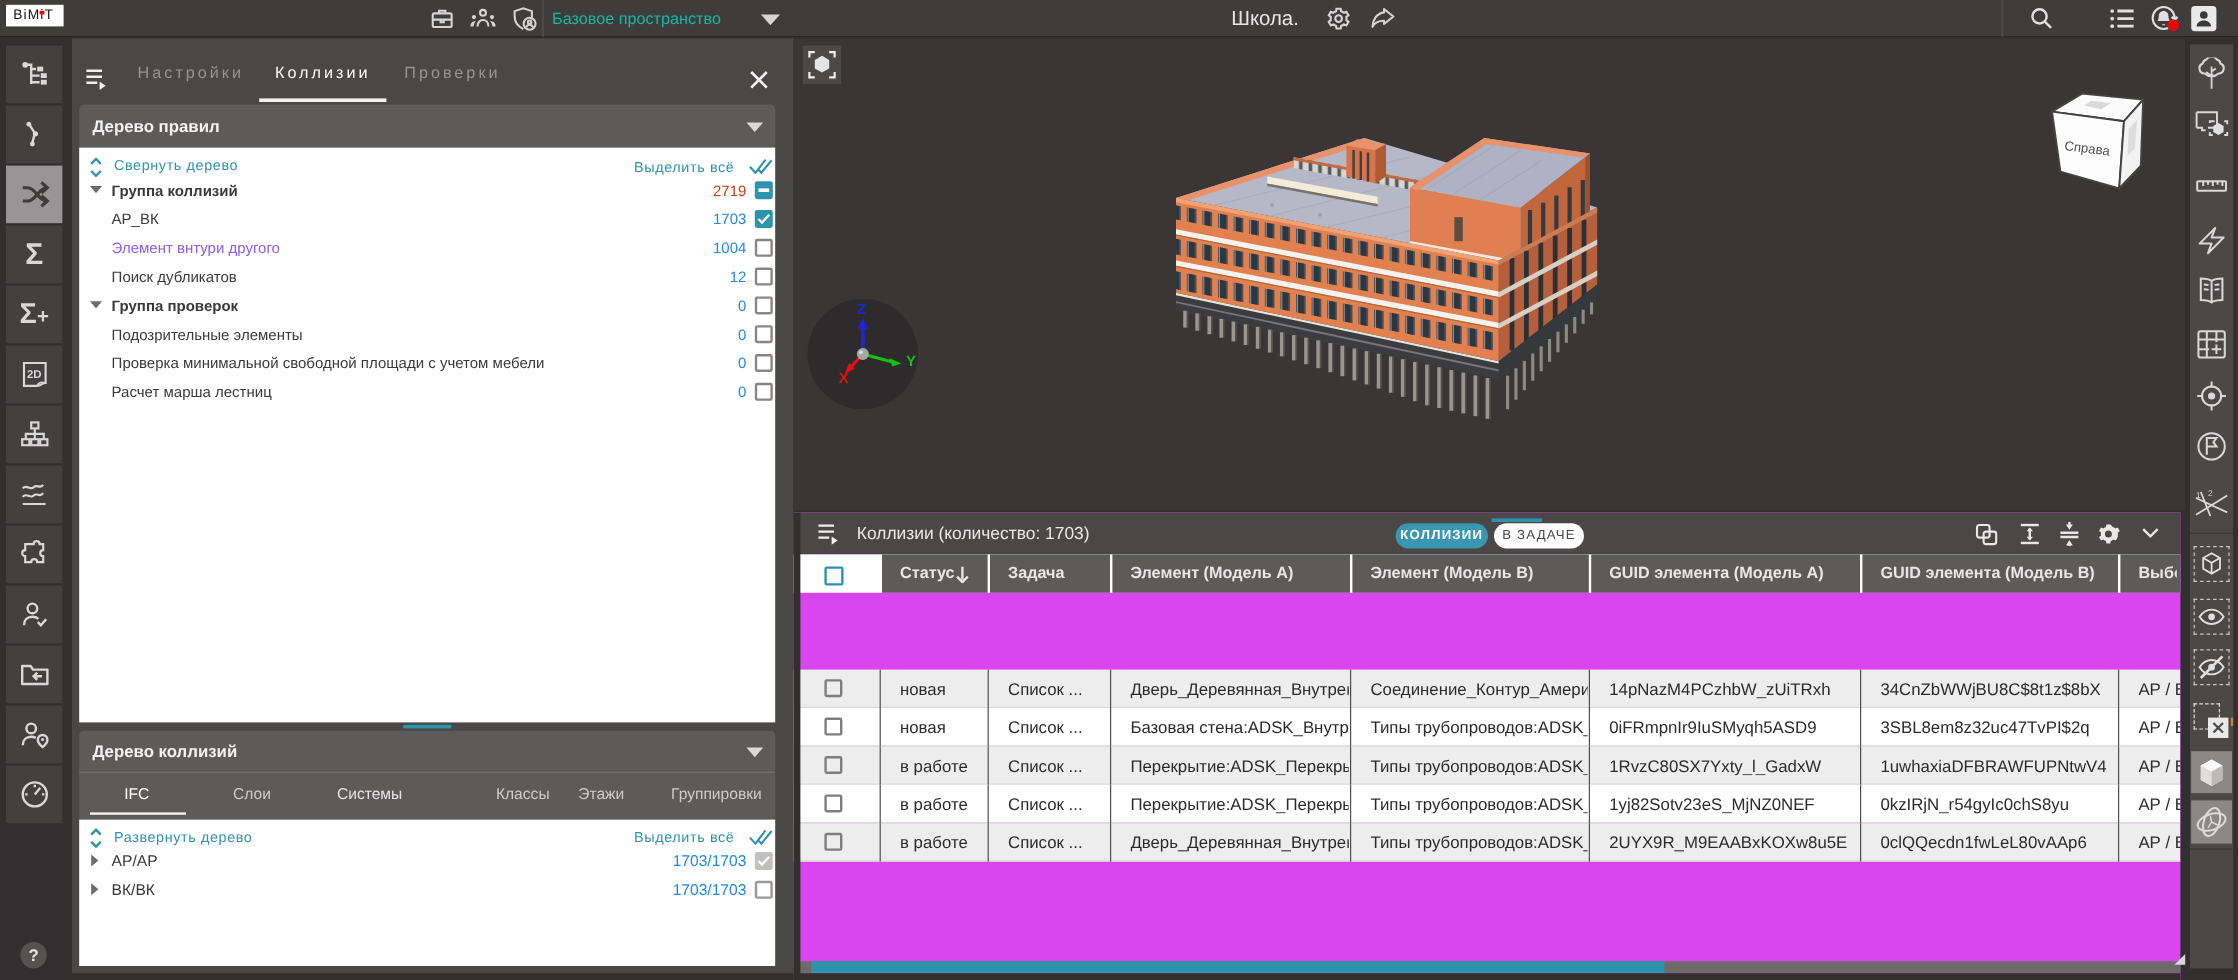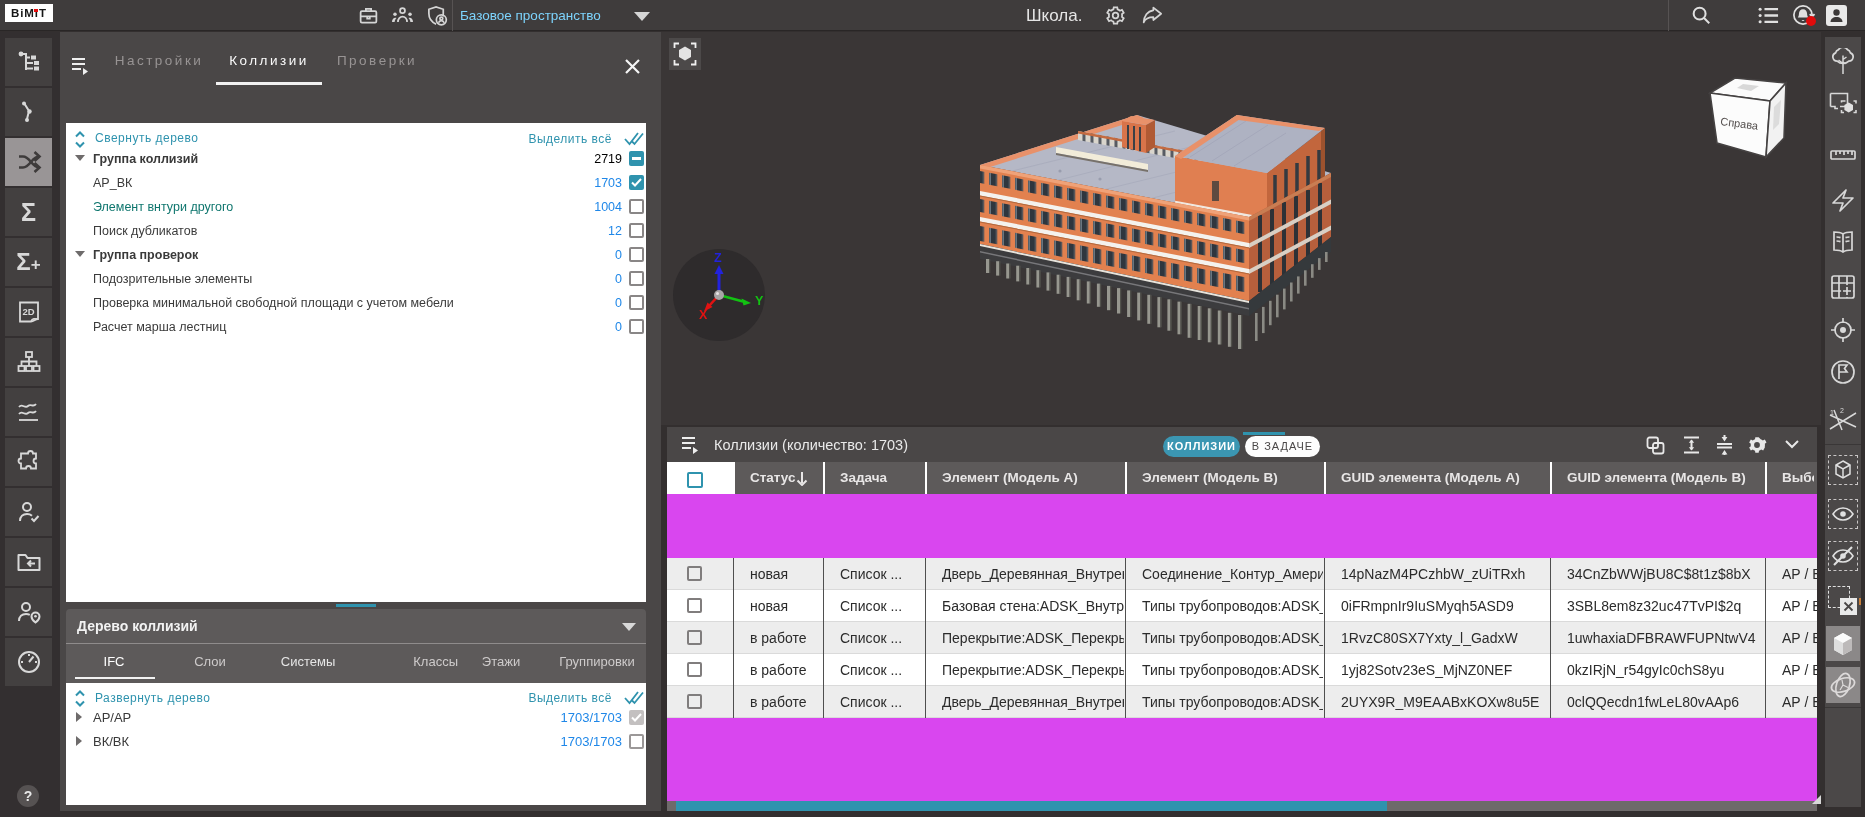--- a/index.html
+++ b/index.html
@@ -3,41 +3,41 @@
 <style>
 *{margin:0;padding:0;box-sizing:border-box}
 html,body{width:1865px;height:817px;overflow:hidden;background:#332f2f;
  font-family:"Liberation Sans",sans-serif;-webkit-font-smoothing:antialiased}
 .ab{position:absolute}
 svg{display:block}
 </style></head>
 <body>
 <div class="ab" style="left:0;top:0;width:1865px;height:31px;background:#3f3c3c;border-bottom:1px solid #292626">
  <div class="ab" style="left:5px;top:4px;width:48px;height:18px;background:#fff;">
-   <div class="ab" style="left:6px;top:3px;font-size:11.5px;font-weight:bold;color:#161616;letter-spacing:0.9px">BiM<span style="position:relative">i<span style="position:absolute;left:-0.3px;top:1.8px;width:3.6px;height:3.2px;background:#e40b0b"></span></span>T</div>
+   <div class="ab" style="left:6px;top:3px;font-size:11.5px;font-weight:normal;color:#161616;letter-spacing:0.9px">BiM<span style="position:relative">i<span style="position:absolute;left:-0.3px;top:1.8px;width:3.6px;height:3.2px;background:#e40b0b"></span></span>T</div>
  </div>
  <svg class="ab" style="left:358px;top:5px" width="21" height="21" viewBox="0 0 24 24" fill="none" stroke="#d5d5d5" stroke-width="2">
    <rect x="3" y="7" width="18" height="13" rx="1.5"></rect>
       <path d="M9 7V4.5h6V7M3 13h18M10.5 13v2.5h3V13"></path>
  </svg>
  <svg class="ab" style="left:391px;top:5px" width="23" height="21" viewBox="0 0 26 24" fill="none" stroke="#d5d5d5" stroke-width="2">
    <circle cx="13" cy="6.5" r="2.8"></circle>
       <path d="M7.8 19.5c0-3.7 2.3-6.2 5.2-6.2s5.2 2.5 5.2 6.2"></path>
    <circle cx="4.4" cy="10.5" r="2" fill="#d5d5d5" stroke="none"></circle>
       <circle cx="21.6" cy="10.5" r="2" fill="#d5d5d5" stroke="none"></circle>
    <path d="M1 19.5c0-3 1.6-5 3.8-5 .5 0 1 .1 1.4.3-1.2 1.1-2 2.7-2.2 4.7zM25 19.5c0-3-1.6-5-3.8-5-.5 0-1 .1-1.4.3 1.2 1.1 2 2.7 2.2 4.7z" fill="#d5d5d5" stroke="none"></path>
  </svg>
  <svg class="ab" style="left:426px;top:4px" width="23" height="23" viewBox="0 0 24 24" fill="none" stroke="#d5d5d5" stroke-width="1.8">
    <path d="M10.5 21C6 19 3 15 3 10V5.5L10.5 3l7.5 2.5V10c0 1-.1 2-.4 2.9"></path>
    <circle cx="16" cy="16.5" r="5.2"></circle>
       <circle cx="16" cy="15.2" r="1.5"></circle>
       <path d="M13 19.6c.6-1.5 1.7-2.3 3-2.3s2.4.8 3 2.3"></path>
  </svg>
  <div class="ab" style="left:452px;top:0;width:1px;height:31px;background:#575353"></div>
- <div class="ab" style="left:460px;top:8px;font-size:13.5px;color:#7dd3fc">Базовое пространство</div>
+ <div class="ab" style="left:460px;top:8px;font-size:13.5px;color:#14b8a6">Базовое пространство</div>
  <div class="ab" style="left:634px;top:12px;width:0;height:0;border-left:8px solid transparent;border-right:8px solid transparent;border-top:9px solid #d5d5d5"></div>
  <div class="ab" style="left:1026px;top:6px;font-size:17px;color:#e6e6e6">Школа.</div>
  <svg class="ab" style="left:1105px;top:5px" width="21" height="21" viewBox="0 0 24 24" fill="none" stroke="#d5d5d5" stroke-width="2">
    <circle cx="12" cy="12" r="3.2"></circle>
    <path d="M19.4 13.5a7.6 7.6 0 0 0 0-3l2-1.6-2-3.4-2.4 1a7.6 7.6 0 0 0-2.6-1.5L14 2.6h-4l-.4 2.4A7.6 7.6 0 0 0 7 6.5l-2.4-1-2 3.4 2 1.6a7.6 7.6 0 0 0 0 3l-2 1.6 2 3.4 2.4-1a7.6 7.6 0 0 0 2.6 1.5l.4 2.4h4l.4-2.4a7.6 7.6 0 0 0 2.6-1.5l2.4 1 2-3.4z"></path>
  </svg>
  <svg class="ab" style="left:1142px;top:6px" width="21" height="19" viewBox="0 0 24 22" fill="none" stroke="#d5d5d5" stroke-width="2">
    <path d="M13 5V1.8L22 9l-9 7.2V13C7 13 3.5 15 1.8 19 2.2 12 6 5.8 13 5z" stroke-linejoin="round"></path>
  </svg>
  <div class="ab" style="left:1668px;top:0;width:1px;height:31px;background:#575353"></div>
@@ -158,43 +158,47 @@
       <path d="M1 2h13M1 7h13M1 12h9"></path>
       <path d="M12 11l5 3.5-5 3.5z" fill="#efefef" stroke="none"></path>
     </svg>
 <div class="ab" style="left:39px;top:21px;width:120px;text-align:center;font-size:13.5px;color:#989494;letter-spacing:2.5px">Настройки</div>
 <div class="ab" style="left:149px;top:21px;width:120px;text-align:center;font-size:13.5px;color:#fbfbfb;letter-spacing:2.5px">Коллизии</div>
 <div class="ab" style="left:156px;top:50px;width:106px;height:3px;background:#f2f2f2"></div>
 <div class="ab" style="left:257px;top:21px;width:120px;text-align:center;font-size:13.5px;color:#989494;letter-spacing:2.5px">Проверки</div>
 <svg class="ab" style="left:564px;top:26px" width="17" height="17" viewBox="0 0 17 17" stroke="#f5f5f5" stroke-width="2.2">
       <path d="M2 2l13 13M15 2L2 15"></path>
     </svg>
+<div class="ab" style="left:6px;top:55px;width:580px;height:36px;background:#5d5a5a;border-radius:4px 4px 0 0">
+ <div class="ab" style="left:11px;top:10px;font-size:14px;font-weight:bold;color:#f2f2f2">Дерево правил</div>
+ <div class="ab" style="left:556px;top:15px;width:0;height:0;border-left:7px solid transparent;border-right:7px solid transparent;border-top:8px solid #d8d8d8"></div>
+</div>
 <div class="ab" style="left:6px;top:91px;width:580px;height:479px;background:#fff">
 <svg class="ab" style="left:8px;top:8px" width="12" height="17" viewBox="0 0 12 17" fill="none" stroke="#2f93ae" stroke-width="2">
         <path d="M2 5.5L6 1.5l4 4M2 11.5l4 4 4-4"></path>
       </svg>
 <div class="ab" style="left:29px;top:8px;font-size:12px;color:#2f93ae;letter-spacing:0.5px">Свернуть дерево</div>
 <div class="ab" style="left:380px;top:9px;width:166px;font-size:12px;color:#2f93ae;letter-spacing:0.5px;text-align:right">Выделить всё</div>
 <svg class="ab" style="left:558px;top:8px" width="22" height="15" viewBox="0 0 22 15" fill="none" stroke="#2f93ae" stroke-width="1.8">
         <path d="M1 8l4.5 5L14 2M8 10.5L10.5 13 19 2.5"></path>
       </svg>
 <div class="ab" style="left:9px;top:32px;width:0;height:0;border-left:5px solid transparent;border-right:5px solid transparent;border-top:6px solid #6e6b6b"></div>
       <div class="ab" style="left:27px;top:29px;font-size:12.5px;color:#3a3a3a;font-weight:bold;white-space:nowrap">Группа коллизий</div>
-      <div class="ab" style="left:440px;top:29px;width:116px;text-align:right;font-size:12.5px;color:#000000">2719</div>
+      <div class="ab" style="left:440px;top:29px;width:116px;text-align:right;font-size:12.5px;color:#c2410c">2719</div>
       <div class="ab" style="left:563px;top:28px;width:15px;height:15px;background:#2f93ae;border-radius:2px">
         <div class="ab" style="left:3px;top:6px;width:9px;height:2.5px;background:#fff"></div>
       </div>
       <div class="ab" style="left:27px;top:53px;font-size:12.5px;color:#3a3a3a;white-space:nowrap">АР_ВК</div>
       <div class="ab" style="left:440px;top:53px;width:116px;text-align:right;font-size:12.5px;color:#1f87e8">1703</div>
       <div class="ab" style="left:563px;top:52px;width:15px;height:15px;background:#2f93ae;border-radius:2px">
         <svg width="15" height="15" viewBox="0 0 15 15" fill="none" stroke="#fff" stroke-width="2">
           <path d="M3 7.5l3 3 6-6.5"></path>
         </svg>
       </div>
-      <div class="ab" style="left:27px;top:77px;font-size:12.5px;color:#0f766e;white-space:nowrap">Элемент внтури другого</div>
+      <div class="ab" style="left:27px;top:77px;font-size:12.5px;color:#8b5cf6;white-space:nowrap">Элемент внтури другого</div>
       <div class="ab" style="left:440px;top:77px;width:116px;text-align:right;font-size:12.5px;color:#1f87e8">1004</div>
       <div class="ab" style="left:563px;top:76px;width:15px;height:15px;border:2px solid #898686;border-radius:2px"></div>
       <div class="ab" style="left:27px;top:101px;font-size:12.5px;color:#3a3a3a;white-space:nowrap">Поиск дубликатов</div>
       <div class="ab" style="left:440px;top:101px;width:116px;text-align:right;font-size:12.5px;color:#1f87e8">12</div>
       <div class="ab" style="left:563px;top:100px;width:15px;height:15px;border:2px solid #898686;border-radius:2px"></div>
       <div class="ab" style="left:9px;top:128px;width:0;height:0;border-left:5px solid transparent;border-right:5px solid transparent;border-top:6px solid #6e6b6b"></div>
       <div class="ab" style="left:27px;top:125px;font-size:12.5px;color:#3a3a3a;font-weight:bold;white-space:nowrap">Группа проверок</div>
       <div class="ab" style="left:440px;top:125px;width:116px;text-align:right;font-size:12.5px;color:#1f87e8">0</div>
       <div class="ab" style="left:563px;top:124px;width:15px;height:15px;border:2px solid #898686;border-radius:2px"></div>
       <div class="ab" style="left:27px;top:149px;font-size:12.5px;color:#3a3a3a;white-space:nowrap">Подозрительные элементы</div>

